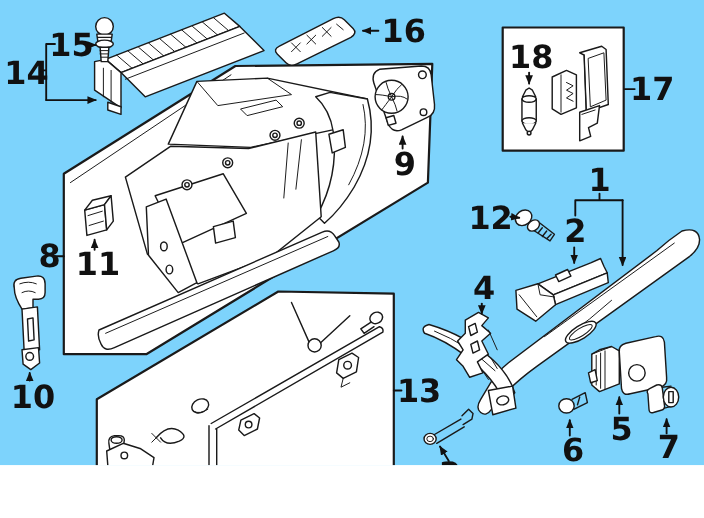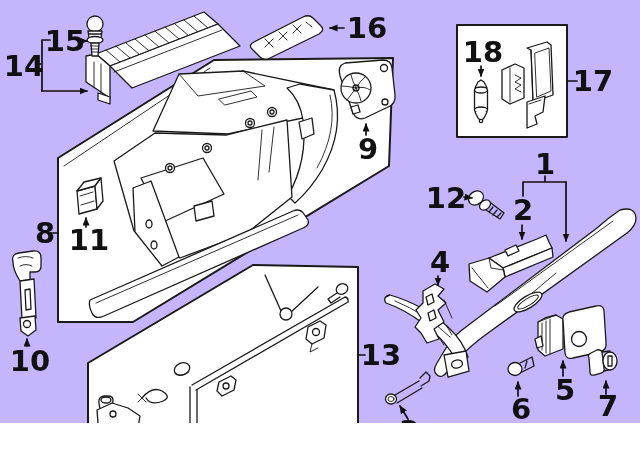--- a/index.html
+++ b/index.html
@@ -1,16 +1,16 @@
 <!DOCTYPE html>
 <html><head>
 <meta charset="utf-8">
 <style>
   html,body{margin:0;padding:0;background:#ffffff;}
-  .stage{position:relative;width:640px;height:423px;background:#c4b5fd;overflow:hidden;
+  .stage{position:relative;width:640px;height:423px;background:#7dd3fc;overflow:hidden;
          font-family:"DejaVu Sans", sans-serif;}
   svg{display:block;}
   #diag path, #diag polygon, #diag rect, #diag ellipse, #diag circle, #diag line, #diag polyline{
       fill:#ffffff; stroke:#1a1a1a; stroke-width:1.3; stroke-linejoin:round; stroke-linecap:round;}
   #diag .ln{fill:none;}
   #diag .thin{fill:none; stroke-width:0.9;}
   #diag .box{fill:#ffffff; stroke-width:2;}
   #diag .cl{fill:none; stroke:#111111; stroke-width:1.7;}
   #diag text.num{font-family:"DejaVu Sans", sans-serif; font-weight:bold; font-size:29px;
       fill:#111111; text-anchor:middle; stroke:none;}

